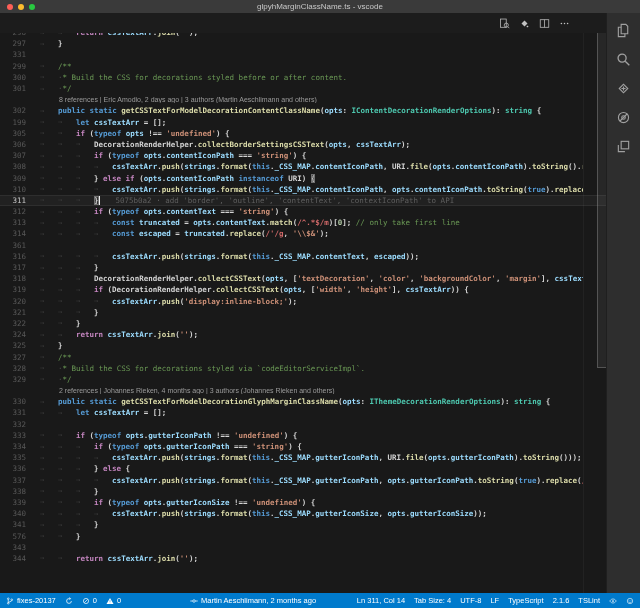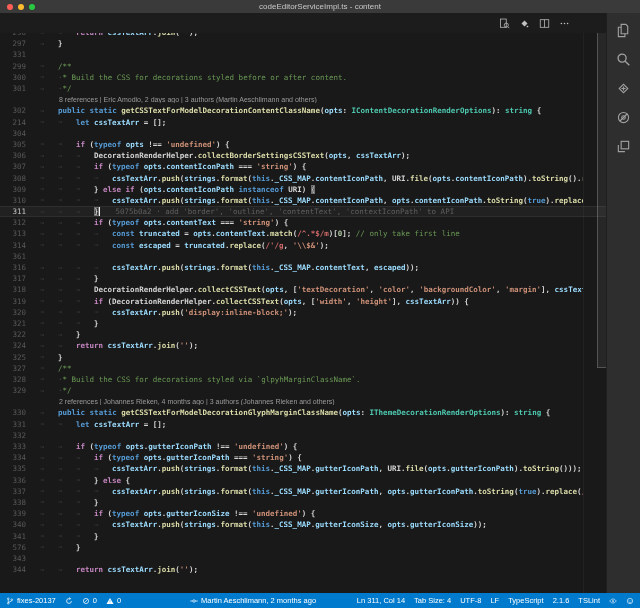--- a/index.html
+++ b/index.html
@@ -71,21 +71,21 @@
 <body>
 
 <div class="app">
 
   <div class="titlebar">
     <div class="lights">
       <span class="light" id="tl-close" style="background: rgb(255, 95, 87);"></span>
       <span class="light" id="tl-min" style="background: rgb(254, 188, 46);"></span>
       <span class="light" id="tl-zoom" style="background: rgb(40, 200, 64);"></span>
     </div>
-    <div class="title">codeEditorServiceImpl.ts - content</div>
+    <div class="title">glpyhMarginClassName.ts - vscode</div>
   </div>
 
   <div class="tabbar">
     <div class="tab-actions">
         <div class="ta">
           <svg viewBox="0 0 16 16" fill="none" stroke="currentColor" stroke-width="1.1">
             <rect x="2" y="1.5" width="8.5" height="12"></rect>
             <circle cx="10.6" cy="10.4" r="3"></circle>
             <path d="M12.8 12.6l2.2 2.2"></path>
           </svg>
@@ -115,22 +115,21 @@
   <div class="editor">
     <div class="rows">
         <div class="row"><span class="ln">296</span><span class="rc"><span class="tab-ind">→</span><span class="tab-ind">→</span><span class="tk" style="color: rgb(197, 134, 192);">return </span><span class="tk" style="color: rgb(156, 220, 254);">cssTextArr</span><span class="tk" style="color: rgb(212, 212, 212);">.</span><span class="tk" style="color: rgb(220, 220, 170);">join</span><span class="tk" style="color: rgb(212, 212, 212);">(</span><span class="tk" style="color: rgb(206, 145, 120);">''</span><span class="tk" style="color: rgb(212, 212, 212);">);</span></span></div>
         <div class="row"><span class="ln">297</span><span class="rc"><span class="tab-ind">→</span><span class="tk" style="color: rgb(212, 212, 212);">}</span></span></div>
         <div class="row"><span class="ln">331</span><span class="rc"></span></div>
         <div class="row"><span class="ln">299</span><span class="rc"><span class="tab-ind">→</span><span class="tk plain" style="color: rgb(106, 153, 85);">/**</span></span></div>
         <div class="row"><span class="ln">300</span><span class="rc"><span class="tab-ind">→</span><span class="tk plain" style="color: rgb(74, 74, 74);">·</span><span class="tk plain" style="color: rgb(106, 153, 85);">* Build the CSS for decorations styled before or after content.</span></span></div>
         <div class="row"><span class="ln">301</span><span class="rc"><span class="tab-ind">→</span><span class="tk plain" style="color: rgb(74, 74, 74);">·</span><span class="tk plain" style="color: rgb(106, 153, 85);">*/</span></span></div>
         <div class="row lens"><span class="ln"></span><span class="rc" style="color: rgb(155, 155, 155);">8 references | Eric Amodio, 2 days ago | 3 authors (Martin Aeschlimann and others)</span></div>
         <div class="row"><span class="ln">302</span><span class="rc"><span class="tab-ind">→</span><span class="tk" style="color: rgb(86, 156, 214);">public</span><span class="tk" style="color: rgb(212, 212, 212);"> </span><span class="tk" style="color: rgb(86, 156, 214);">static</span><span class="tk" style="color: rgb(212, 212, 212);"> </span><span class="tk" style="color: rgb(220, 220, 170);">getCSSTextForModelDecorationContentClassName</span><span class="tk" style="color: rgb(212, 212, 212);">(</span><span class="tk" style="color: rgb(156, 220, 254);">opts</span><span class="tk" style="color: rgb(212, 212, 212);">: </span><span class="tk" style="color: rgb(78, 201, 176);">IContentDecorationRenderOptions</span><span class="tk" style="color: rgb(212, 212, 212);">): </span><span class="tk" style="color: rgb(78, 201, 176);">string</span><span class="tk" style="color: rgb(212, 212, 212);"> {</span></span></div>
-        <div class="row"><span class="ln">214</span><span class="rc"><span class="tab-ind">→</span><span class="tab-ind">→</span><span class="tk" style="color: rgb(86, 156, 214);">let</span><span class="tk" style="color: rgb(212, 212, 212);"> </span><span class="tk" style="color: rgb(156, 220, 254);">cssTextArr</span><span class="tk" style="color: rgb(212, 212, 212);"> = [];</span></span></div>
-        <div class="row"><span class="ln">304</span><span class="rc"></span></div>
+        <div class="row"><span class="ln">199</span><span class="rc"><span class="tab-ind">→</span><span class="tab-ind">→</span><span class="tk" style="color: rgb(86, 156, 214);">let</span><span class="tk" style="color: rgb(212, 212, 212);"> </span><span class="tk" style="color: rgb(156, 220, 254);">cssTextArr</span><span class="tk" style="color: rgb(212, 212, 212);"> = [];</span></span></div>
         <div class="row"><span class="ln">305</span><span class="rc"><span class="tab-ind">→</span><span class="tab-ind">→</span><span class="tk" style="color: rgb(197, 134, 192);">if</span><span class="tk" style="color: rgb(212, 212, 212);"> (</span><span class="tk" style="color: rgb(86, 156, 214);">typeof</span><span class="tk" style="color: rgb(212, 212, 212);"> </span><span class="tk" style="color: rgb(156, 220, 254);">opts</span><span class="tk" style="color: rgb(212, 212, 212);"> !== </span><span class="tk" style="color: rgb(206, 145, 120);">'undefined'</span><span class="tk" style="color: rgb(212, 212, 212);">) {</span></span></div>
         <div class="row"><span class="ln">306</span><span class="rc"><span class="tab-ind">→</span><span class="tab-ind">→</span><span class="tab-ind">→</span><span class="tk" style="color: rgb(212, 212, 212);">DecorationRenderHelper.</span><span class="tk" style="color: rgb(220, 220, 170);">collectBorderSettingsCSSText</span><span class="tk" style="color: rgb(212, 212, 212);">(</span><span class="tk" style="color: rgb(156, 220, 254);">opts</span><span class="tk" style="color: rgb(212, 212, 212);">, </span><span class="tk" style="color: rgb(156, 220, 254);">cssTextArr</span><span class="tk" style="color: rgb(212, 212, 212);">);</span></span></div>
         <div class="row"><span class="ln">307</span><span class="rc"><span class="tab-ind">→</span><span class="tab-ind">→</span><span class="tab-ind">→</span><span class="tk" style="color: rgb(197, 134, 192);">if</span><span class="tk" style="color: rgb(212, 212, 212);"> (</span><span class="tk" style="color: rgb(86, 156, 214);">typeof</span><span class="tk" style="color: rgb(212, 212, 212);"> </span><span class="tk" style="color: rgb(156, 220, 254);">opts</span><span class="tk" style="color: rgb(212, 212, 212);">.</span><span class="tk" style="color: rgb(156, 220, 254);">contentIconPath</span><span class="tk" style="color: rgb(212, 212, 212);"> === </span><span class="tk" style="color: rgb(206, 145, 120);">'string'</span><span class="tk" style="color: rgb(212, 212, 212);">) {</span></span></div>
         <div class="row"><span class="ln">308</span><span class="rc"><span class="tab-ind">→</span><span class="tab-ind">→</span><span class="tab-ind">→</span><span class="tab-ind">→</span><span class="tk" style="color: rgb(156, 220, 254);">cssTextArr</span><span class="tk" style="color: rgb(212, 212, 212);">.</span><span class="tk" style="color: rgb(220, 220, 170);">push</span><span class="tk" style="color: rgb(212, 212, 212);">(</span><span class="tk" style="color: rgb(156, 220, 254);">strings</span><span class="tk" style="color: rgb(212, 212, 212);">.</span><span class="tk" style="color: rgb(220, 220, 170);">format</span><span class="tk" style="color: rgb(212, 212, 212);">(</span><span class="tk" style="color: rgb(86, 156, 214);">this</span><span class="tk" style="color: rgb(212, 212, 212);">.</span><span class="tk" style="color: rgb(156, 220, 254);">_CSS_MAP</span><span class="tk" style="color: rgb(212, 212, 212);">.</span><span class="tk" style="color: rgb(156, 220, 254);">contentIconPath</span><span class="tk" style="color: rgb(212, 212, 212);">, URI.</span><span class="tk" style="color: rgb(220, 220, 170);">file</span><span class="tk" style="color: rgb(212, 212, 212);">(</span><span class="tk" style="color: rgb(156, 220, 254);">opts</span><span class="tk" style="color: rgb(212, 212, 212);">.</span><span class="tk" style="color: rgb(156, 220, 254);">contentIconPath</span><span class="tk" style="color: rgb(212, 212, 212);">).</span><span class="tk" style="color: rgb(220, 220, 170);">toString</span><span class="tk" style="color: rgb(212, 212, 212);">().</span><span class="tk" style="color: rgb(220, 220, 170);">replace</span></span></div>
         <div class="row"><span class="ln">309</span><span class="rc"><span class="tab-ind">→</span><span class="tab-ind">→</span><span class="tab-ind">→</span><span class="tk" style="color: rgb(212, 212, 212);">} </span><span class="tk" style="color: rgb(197, 134, 192);">else</span><span class="tk" style="color: rgb(212, 212, 212);"> </span><span class="tk" style="color: rgb(197, 134, 192);">if</span><span class="tk" style="color: rgb(212, 212, 212);"> (</span><span class="tk" style="color: rgb(156, 220, 254);">opts</span><span class="tk" style="color: rgb(212, 212, 212);">.</span><span class="tk" style="color: rgb(156, 220, 254);">contentIconPath</span><span class="tk" style="color: rgb(212, 212, 212);"> </span><span class="tk" style="color: rgb(86, 156, 214);">instanceof</span><span class="tk" style="color: rgb(212, 212, 212);"> URI) </span><span class="tk bm" style="color: rgb(212, 212, 212);">{</span></span></div>
         <div class="row"><span class="ln">310</span><span class="rc"><span class="tab-ind">→</span><span class="tab-ind">→</span><span class="tab-ind">→</span><span class="tab-ind">→</span><span class="tk" style="color: rgb(156, 220, 254);">cssTextArr</span><span class="tk" style="color: rgb(212, 212, 212);">.</span><span class="tk" style="color: rgb(220, 220, 170);">push</span><span class="tk" style="color: rgb(212, 212, 212);">(</span><span class="tk" style="color: rgb(156, 220, 254);">strings</span><span class="tk" style="color: rgb(212, 212, 212);">.</span><span class="tk" style="color: rgb(220, 220, 170);">format</span><span class="tk" style="color: rgb(212, 212, 212);">(</span><span class="tk" style="color: rgb(86, 156, 214);">this</span><span class="tk" style="color: rgb(212, 212, 212);">.</span><span class="tk" style="color: rgb(156, 220, 254);">_CSS_MAP</span><span class="tk" style="color: rgb(212, 212, 212);">.</span><span class="tk" style="color: rgb(156, 220, 254);">contentIconPath</span><span class="tk" style="color: rgb(212, 212, 212);">, </span><span class="tk" style="color: rgb(156, 220, 254);">opts</span><span class="tk" style="color: rgb(212, 212, 212);">.</span><span class="tk" style="color: rgb(156, 220, 254);">contentIconPath</span><span class="tk" style="color: rgb(212, 212, 212);">.</span><span class="tk" style="color: rgb(220, 220, 170);">toString</span><span class="tk" style="color: rgb(212, 212, 212);">(</span><span class="tk" style="color: rgb(86, 156, 214);">true</span><span class="tk" style="color: rgb(212, 212, 212);">).</span><span class="tk" style="color: rgb(220, 220, 170);">replace</span></span></div>
         <div class="row current"><span class="ln">311</span><span class="rc"><span class="tab-ind">→</span><span class="tab-ind">→</span><span class="tab-ind">→</span><span class="tk bm" style="color: rgb(212, 212, 212);">}</span><span class="cursor"></span><span class="ghost" style="color: rgb(95, 95, 95);">5075b0a2 · add 'border', 'outline', 'contentText', 'contextIconPath' to API</span></span></div>
         <div class="row"><span class="ln">312</span><span class="rc"><span class="tab-ind">→</span><span class="tab-ind">→</span><span class="tab-ind">→</span><span class="tk" style="color: rgb(197, 134, 192);">if</span><span class="tk" style="color: rgb(212, 212, 212);"> (</span><span class="tk" style="color: rgb(86, 156, 214);">typeof</span><span class="tk" style="color: rgb(212, 212, 212);"> </span><span class="tk" style="color: rgb(156, 220, 254);">opts</span><span class="tk" style="color: rgb(212, 212, 212);">.</span><span class="tk" style="color: rgb(156, 220, 254);">contentText</span><span class="tk" style="color: rgb(212, 212, 212);"> === </span><span class="tk" style="color: rgb(206, 145, 120);">'string'</span><span class="tk" style="color: rgb(212, 212, 212);">) {</span></span></div>
         <div class="row"><span class="ln">313</span><span class="rc"><span class="tab-ind">→</span><span class="tab-ind">→</span><span class="tab-ind">→</span><span class="tab-ind">→</span><span class="tk" style="color: rgb(86, 156, 214);">const</span><span class="tk" style="color: rgb(212, 212, 212);"> </span><span class="tk" style="color: rgb(156, 220, 254);">truncated</span><span class="tk" style="color: rgb(212, 212, 212);"> = </span><span class="tk" style="color: rgb(156, 220, 254);">opts</span><span class="tk" style="color: rgb(212, 212, 212);">.</span><span class="tk" style="color: rgb(156, 220, 254);">contentText</span><span class="tk" style="color: rgb(212, 212, 212);">.</span><span class="tk" style="color: rgb(220, 220, 170);">match</span><span class="tk" style="color: rgb(212, 212, 212);">(</span><span class="tk" style="color: rgb(209, 105, 105);">/^.*$/m</span><span class="tk" style="color: rgb(212, 212, 212);">)[</span><span class="tk" style="color: rgb(181, 206, 168);">0</span><span class="tk" style="color: rgb(212, 212, 212);">]; </span><span class="tk plain" style="color: rgb(106, 153, 85);">// only take first line</span></span></div>
         <div class="row"><span class="ln">314</span><span class="rc"><span class="tab-ind">→</span><span class="tab-ind">→</span><span class="tab-ind">→</span><span class="tab-ind">→</span><span class="tk" style="color: rgb(86, 156, 214);">const</span><span class="tk" style="color: rgb(212, 212, 212);"> </span><span class="tk" style="color: rgb(156, 220, 254);">escaped</span><span class="tk" style="color: rgb(212, 212, 212);"> = </span><span class="tk" style="color: rgb(156, 220, 254);">truncated</span><span class="tk" style="color: rgb(212, 212, 212);">.</span><span class="tk" style="color: rgb(220, 220, 170);">replace</span><span class="tk" style="color: rgb(212, 212, 212);">(</span><span class="tk" style="color: rgb(209, 105, 105);">/'/g</span><span class="tk" style="color: rgb(212, 212, 212);">, </span><span class="tk" style="color: rgb(206, 145, 120);">'\\$&amp;'</span><span class="tk" style="color: rgb(212, 212, 212);">);</span></span></div>
@@ -138,21 +137,21 @@
         <div class="row"><span class="ln">316</span><span class="rc"><span class="tab-ind">→</span><span class="tab-ind">→</span><span class="tab-ind">→</span><span class="tab-ind">→</span><span class="tk" style="color: rgb(156, 220, 254);">cssTextArr</span><span class="tk" style="color: rgb(212, 212, 212);">.</span><span class="tk" style="color: rgb(220, 220, 170);">push</span><span class="tk" style="color: rgb(212, 212, 212);">(</span><span class="tk" style="color: rgb(156, 220, 254);">strings</span><span class="tk" style="color: rgb(212, 212, 212);">.</span><span class="tk" style="color: rgb(220, 220, 170);">format</span><span class="tk" style="color: rgb(212, 212, 212);">(</span><span class="tk" style="color: rgb(86, 156, 214);">this</span><span class="tk" style="color: rgb(212, 212, 212);">.</span><span class="tk" style="color: rgb(156, 220, 254);">_CSS_MAP</span><span class="tk" style="color: rgb(212, 212, 212);">.</span><span class="tk" style="color: rgb(156, 220, 254);">contentText</span><span class="tk" style="color: rgb(212, 212, 212);">, </span><span class="tk" style="color: rgb(156, 220, 254);">escaped</span><span class="tk" style="color: rgb(212, 212, 212);">));</span></span></div>
         <div class="row"><span class="ln">317</span><span class="rc"><span class="tab-ind">→</span><span class="tab-ind">→</span><span class="tab-ind">→</span><span class="tk" style="color: rgb(212, 212, 212);">}</span></span></div>
         <div class="row"><span class="ln">318</span><span class="rc"><span class="tab-ind">→</span><span class="tab-ind">→</span><span class="tab-ind">→</span><span class="tk" style="color: rgb(212, 212, 212);">DecorationRenderHelper.</span><span class="tk" style="color: rgb(220, 220, 170);">collectCSSText</span><span class="tk" style="color: rgb(212, 212, 212);">(</span><span class="tk" style="color: rgb(156, 220, 254);">opts</span><span class="tk" style="color: rgb(212, 212, 212);">, [</span><span class="tk" style="color: rgb(206, 145, 120);">'textDecoration'</span><span class="tk" style="color: rgb(212, 212, 212);">, </span><span class="tk" style="color: rgb(206, 145, 120);">'color'</span><span class="tk" style="color: rgb(212, 212, 212);">, </span><span class="tk" style="color: rgb(206, 145, 120);">'backgroundColor'</span><span class="tk" style="color: rgb(212, 212, 212);">, </span><span class="tk" style="color: rgb(206, 145, 120);">'margin'</span><span class="tk" style="color: rgb(212, 212, 212);">], </span><span class="tk" style="color: rgb(156, 220, 254);">cssTextArr</span></span></div>
         <div class="row"><span class="ln">319</span><span class="rc"><span class="tab-ind">→</span><span class="tab-ind">→</span><span class="tab-ind">→</span><span class="tk" style="color: rgb(197, 134, 192);">if</span><span class="tk" style="color: rgb(212, 212, 212);"> (DecorationRenderHelper.</span><span class="tk" style="color: rgb(220, 220, 170);">collectCSSText</span><span class="tk" style="color: rgb(212, 212, 212);">(</span><span class="tk" style="color: rgb(156, 220, 254);">opts</span><span class="tk" style="color: rgb(212, 212, 212);">, [</span><span class="tk" style="color: rgb(206, 145, 120);">'width'</span><span class="tk" style="color: rgb(212, 212, 212);">, </span><span class="tk" style="color: rgb(206, 145, 120);">'height'</span><span class="tk" style="color: rgb(212, 212, 212);">], </span><span class="tk" style="color: rgb(156, 220, 254);">cssTextArr</span><span class="tk" style="color: rgb(212, 212, 212);">)) {</span></span></div>
         <div class="row"><span class="ln">320</span><span class="rc"><span class="tab-ind">→</span><span class="tab-ind">→</span><span class="tab-ind">→</span><span class="tab-ind">→</span><span class="tk" style="color: rgb(156, 220, 254);">cssTextArr</span><span class="tk" style="color: rgb(212, 212, 212);">.</span><span class="tk" style="color: rgb(220, 220, 170);">push</span><span class="tk" style="color: rgb(212, 212, 212);">(</span><span class="tk" style="color: rgb(206, 145, 120);">'display:inline-block;'</span><span class="tk" style="color: rgb(212, 212, 212);">);</span></span></div>
         <div class="row"><span class="ln">321</span><span class="rc"><span class="tab-ind">→</span><span class="tab-ind">→</span><span class="tab-ind">→</span><span class="tk" style="color: rgb(212, 212, 212);">}</span></span></div>
         <div class="row"><span class="ln">322</span><span class="rc"><span class="tab-ind">→</span><span class="tab-ind">→</span><span class="tk" style="color: rgb(212, 212, 212);">}</span></span></div>
         <div class="row"><span class="ln">324</span><span class="rc"><span class="tab-ind">→</span><span class="tab-ind">→</span><span class="tk" style="color: rgb(197, 134, 192);">return</span><span class="tk" style="color: rgb(212, 212, 212);"> </span><span class="tk" style="color: rgb(156, 220, 254);">cssTextArr</span><span class="tk" style="color: rgb(212, 212, 212);">.</span><span class="tk" style="color: rgb(220, 220, 170);">join</span><span class="tk" style="color: rgb(212, 212, 212);">(</span><span class="tk" style="color: rgb(206, 145, 120);">''</span><span class="tk" style="color: rgb(212, 212, 212);">);</span></span></div>
         <div class="row"><span class="ln">325</span><span class="rc"><span class="tab-ind">→</span><span class="tk" style="color: rgb(212, 212, 212);">}</span></span></div>
         <div class="row"><span class="ln">327</span><span class="rc"><span class="tab-ind">→</span><span class="tk plain" style="color: rgb(106, 153, 85);">/**</span></span></div>
-        <div class="row"><span class="ln">328</span><span class="rc"><span class="tab-ind">→</span><span class="tk plain" style="color: rgb(74, 74, 74);">·</span><span class="tk plain" style="color: rgb(106, 153, 85);">* Build the CSS for decorations styled via `glpyhMarginClassName`.</span></span></div>
+        <div class="row"><span class="ln">328</span><span class="rc"><span class="tab-ind">→</span><span class="tk plain" style="color: rgb(74, 74, 74);">·</span><span class="tk plain" style="color: rgb(106, 153, 85);">* Build the CSS for decorations styled via `codeEditorServiceImpl`.</span></span></div>
         <div class="row"><span class="ln">329</span><span class="rc"><span class="tab-ind">→</span><span class="tk plain" style="color: rgb(74, 74, 74);">·</span><span class="tk plain" style="color: rgb(106, 153, 85);">*/</span></span></div>
         <div class="row lens"><span class="ln"></span><span class="rc" style="color: rgb(155, 155, 155);">2 references | Johannes Rieken, 4 months ago | 3 authors (Johannes Rieken and others)</span></div>
         <div class="row"><span class="ln">330</span><span class="rc"><span class="tab-ind">→</span><span class="tk" style="color: rgb(86, 156, 214);">public</span><span class="tk" style="color: rgb(212, 212, 212);"> </span><span class="tk" style="color: rgb(86, 156, 214);">static</span><span class="tk" style="color: rgb(212, 212, 212);"> </span><span class="tk" style="color: rgb(220, 220, 170);">getCSSTextForModelDecorationGlyphMarginClassName</span><span class="tk" style="color: rgb(212, 212, 212);">(</span><span class="tk" style="color: rgb(156, 220, 254);">opts</span><span class="tk" style="color: rgb(212, 212, 212);">: </span><span class="tk" style="color: rgb(78, 201, 176);">IThemeDecorationRenderOptions</span><span class="tk" style="color: rgb(212, 212, 212);">): </span><span class="tk" style="color: rgb(78, 201, 176);">string</span><span class="tk" style="color: rgb(212, 212, 212);"> {</span></span></div>
         <div class="row"><span class="ln">331</span><span class="rc"><span class="tab-ind">→</span><span class="tab-ind">→</span><span class="tk" style="color: rgb(86, 156, 214);">let</span><span class="tk" style="color: rgb(212, 212, 212);"> </span><span class="tk" style="color: rgb(156, 220, 254);">cssTextArr</span><span class="tk" style="color: rgb(212, 212, 212);"> = [];</span></span></div>
         <div class="row"><span class="ln">332</span><span class="rc"></span></div>
         <div class="row"><span class="ln">333</span><span class="rc"><span class="tab-ind">→</span><span class="tab-ind">→</span><span class="tk" style="color: rgb(197, 134, 192);">if</span><span class="tk" style="color: rgb(212, 212, 212);"> (</span><span class="tk" style="color: rgb(86, 156, 214);">typeof</span><span class="tk" style="color: rgb(212, 212, 212);"> </span><span class="tk" style="color: rgb(156, 220, 254);">opts</span><span class="tk" style="color: rgb(212, 212, 212);">.</span><span class="tk" style="color: rgb(156, 220, 254);">gutterIconPath</span><span class="tk" style="color: rgb(212, 212, 212);"> !== </span><span class="tk" style="color: rgb(206, 145, 120);">'undefined'</span><span class="tk" style="color: rgb(212, 212, 212);">) {</span></span></div>
         <div class="row"><span class="ln">334</span><span class="rc"><span class="tab-ind">→</span><span class="tab-ind">→</span><span class="tab-ind">→</span><span class="tk" style="color: rgb(197, 134, 192);">if</span><span class="tk" style="color: rgb(212, 212, 212);"> (</span><span class="tk" style="color: rgb(86, 156, 214);">typeof</span><span class="tk" style="color: rgb(212, 212, 212);"> </span><span class="tk" style="color: rgb(156, 220, 254);">opts</span><span class="tk" style="color: rgb(212, 212, 212);">.</span><span class="tk" style="color: rgb(156, 220, 254);">gutterIconPath</span><span class="tk" style="color: rgb(212, 212, 212);"> === </span><span class="tk" style="color: rgb(206, 145, 120);">'string'</span><span class="tk" style="color: rgb(212, 212, 212);">) {</span></span></div>
         <div class="row"><span class="ln">335</span><span class="rc"><span class="tab-ind">→</span><span class="tab-ind">→</span><span class="tab-ind">→</span><span class="tab-ind">→</span><span class="tk" style="color: rgb(156, 220, 254);">cssTextArr</span><span class="tk" style="color: rgb(212, 212, 212);">.</span><span class="tk" style="color: rgb(220, 220, 170);">push</span><span class="tk" style="color: rgb(212, 212, 212);">(</span><span class="tk" style="color: rgb(156, 220, 254);">strings</span><span class="tk" style="color: rgb(212, 212, 212);">.</span><span class="tk" style="color: rgb(220, 220, 170);">format</span><span class="tk" style="color: rgb(212, 212, 212);">(</span><span class="tk" style="color: rgb(86, 156, 214);">this</span><span class="tk" style="color: rgb(212, 212, 212);">.</span><span class="tk" style="color: rgb(156, 220, 254);">_CSS_MAP</span><span class="tk" style="color: rgb(212, 212, 212);">.</span><span class="tk" style="color: rgb(156, 220, 254);">gutterIconPath</span><span class="tk" style="color: rgb(212, 212, 212);">, URI.</span><span class="tk" style="color: rgb(220, 220, 170);">file</span><span class="tk" style="color: rgb(212, 212, 212);">(</span><span class="tk" style="color: rgb(156, 220, 254);">opts</span><span class="tk" style="color: rgb(212, 212, 212);">.</span><span class="tk" style="color: rgb(156, 220, 254);">gutterIconPath</span><span class="tk" style="color: rgb(212, 212, 212);">).</span><span class="tk" style="color: rgb(220, 220, 170);">toString</span><span class="tk" style="color: rgb(212, 212, 212);">()));</span></span></div>
         <div class="row"><span class="ln">336</span><span class="rc"><span class="tab-ind">→</span><span class="tab-ind">→</span><span class="tab-ind">→</span><span class="tk" style="color: rgb(212, 212, 212);">} </span><span class="tk" style="color: rgb(197, 134, 192);">else</span><span class="tk" style="color: rgb(212, 212, 212);"> {</span></span></div>
         <div class="row"><span class="ln">337</span><span class="rc"><span class="tab-ind">→</span><span class="tab-ind">→</span><span class="tab-ind">→</span><span class="tab-ind">→</span><span class="tk" style="color: rgb(156, 220, 254);">cssTextArr</span><span class="tk" style="color: rgb(212, 212, 212);">.</span><span class="tk" style="color: rgb(220, 220, 170);">push</span><span class="tk" style="color: rgb(212, 212, 212);">(</span><span class="tk" style="color: rgb(156, 220, 254);">strings</span><span class="tk" style="color: rgb(212, 212, 212);">.</span><span class="tk" style="color: rgb(220, 220, 170);">format</span><span class="tk" style="color: rgb(212, 212, 212);">(</span><span class="tk" style="color: rgb(86, 156, 214);">this</span><span class="tk" style="color: rgb(212, 212, 212);">.</span><span class="tk" style="color: rgb(156, 220, 254);">_CSS_MAP</span><span class="tk" style="color: rgb(212, 212, 212);">.</span><span class="tk" style="color: rgb(156, 220, 254);">gutterIconPath</span><span class="tk" style="color: rgb(212, 212, 212);">, </span><span class="tk" style="color: rgb(156, 220, 254);">opts</span><span class="tk" style="color: rgb(212, 212, 212);">.</span><span class="tk" style="color: rgb(156, 220, 254);">gutterIconPath</span><span class="tk" style="color: rgb(212, 212, 212);">.</span><span class="tk" style="color: rgb(220, 220, 170);">toString</span><span class="tk" style="color: rgb(212, 212, 212);">(</span><span class="tk" style="color: rgb(86, 156, 214);">true</span><span class="tk" style="color: rgb(212, 212, 212);">).</span><span class="tk" style="color: rgb(220, 220, 170);">replace</span><span class="tk" style="color: rgb(212, 212, 212);">(</span><span class="tk" style="color: rgb(209, 105, 105);">/'/g</span></span></div>

